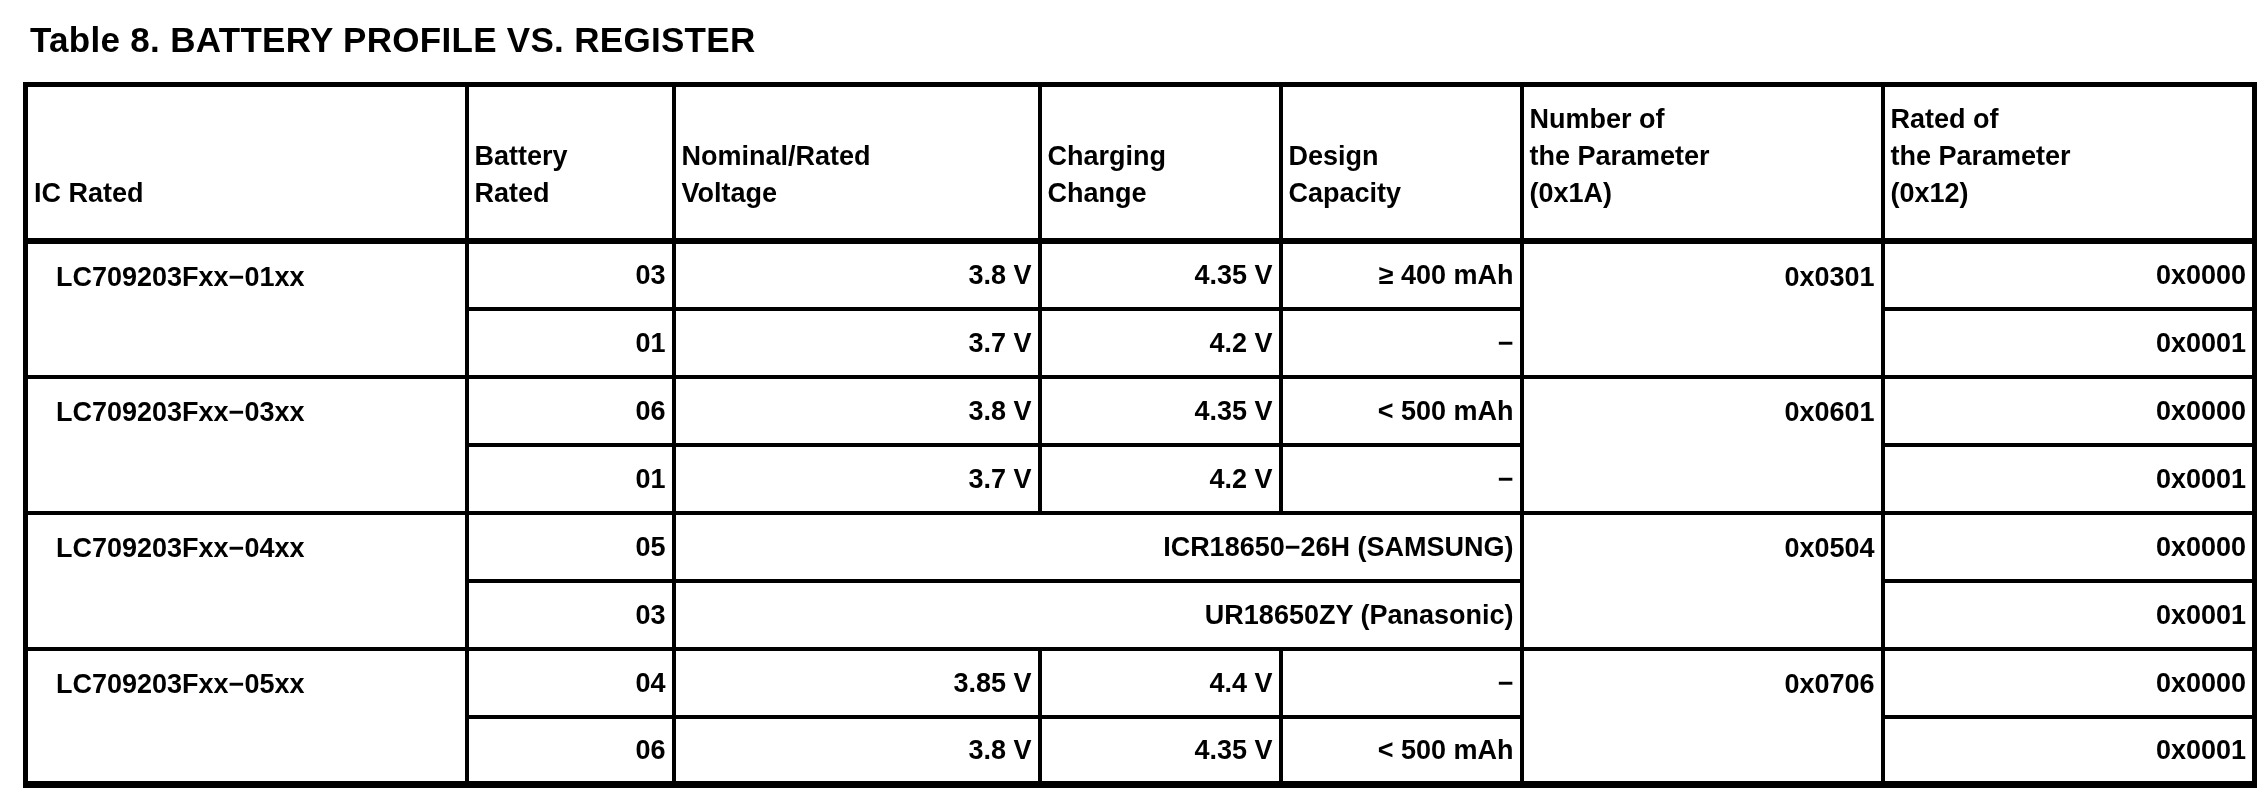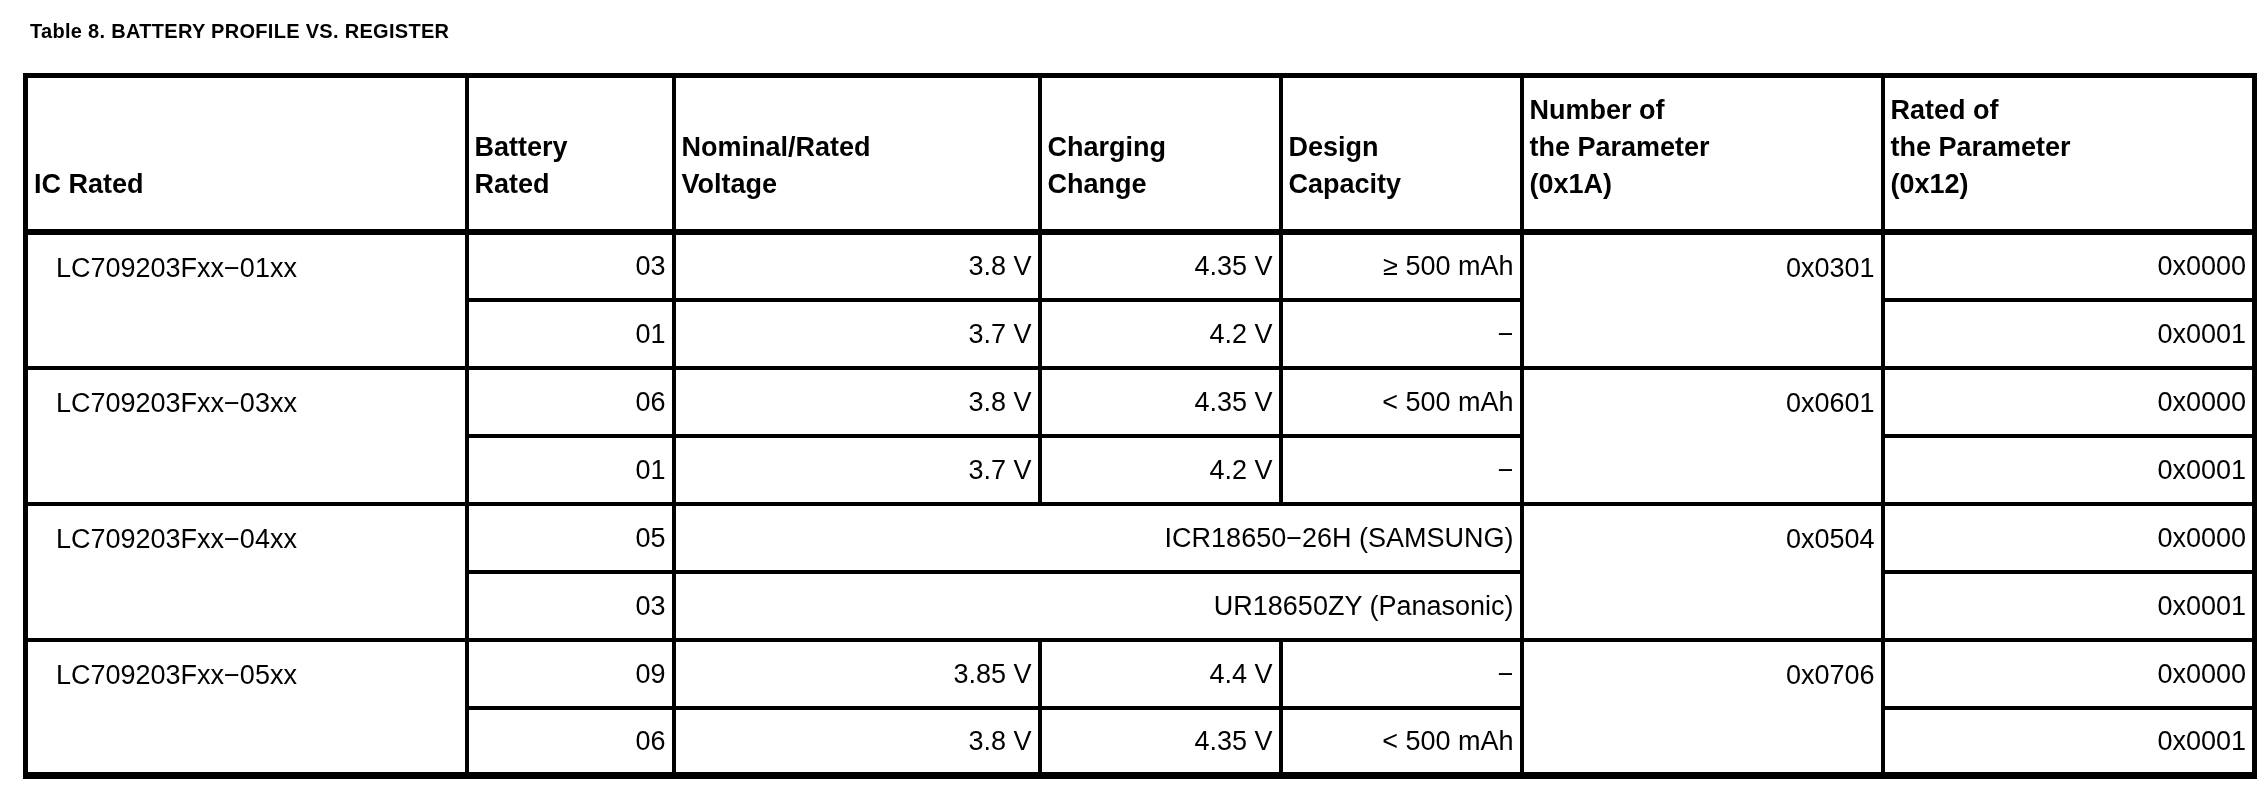--- a/index.html
+++ b/index.html
@@ -11,38 +11,39 @@
     overflow: hidden;
     font-family: "Liberation Sans", sans-serif;
     color: #000000;
   }
   .page {
     width: 2260px;
     height: 808px;
     position: relative;
   }
   .table-title {
-    margin: 12px 0 0 30px;
-    font-size: 20px;
+    margin: 21px 0 0 30px;
+    font-size: 35px;
     font-weight: bold;
     letter-spacing: 0.3px;
     line-height: 38px;
   }
   table.battery-table {
     margin: 23px 0 0 23px;
     border-collapse: collapse;
     table-layout: fixed;
     width: 2229px;
     border: 5px solid #000000;
     border-bottom-width: 7px;
   }
   th, td {
     border: 4px solid #000000;
     font-size: 27px;
     overflow: hidden;
+    font-weight: bold;
   }
   thead tr { height: 156px; }
   thead th {
     vertical-align: bottom;
     text-align: left;
     font-weight: bold;
     white-space: pre-line;
     line-height: 37px;
     padding: 0 6px 26px 6px;
     border-bottom-width: 6px;
@@ -102,21 +103,21 @@
       </tr>
     </thead>
 
     <tbody>
 
       <tr>
         <td class="ic-cell" rowspan="2">LC709203Fxx−01xx</td>
         <td>03</td>
         <td>3.8 V</td>
         <td>4.35 V</td>
-        <td>≥ 500 mAh</td>
+        <td>≥ 400 mAh</td>
         <td class="param-cell" rowspan="2">0x0301</td>
         <td>0x0000</td>
       </tr>
       <tr>
         <td>01</td>
         <td>3.7 V</td>
         <td>4.2 V</td>
         <td>−</td>
         <td>0x0001</td>
       </tr>
@@ -146,21 +147,21 @@
         <td>0x0000</td>
       </tr>
       <tr>
         <td>03</td>
         <td colspan="3">UR18650ZY (Panasonic)</td>
         <td>0x0001</td>
       </tr>
 
       <tr>
         <td class="ic-cell" rowspan="2">LC709203Fxx−05xx</td>
-        <td>09</td>
+        <td>04</td>
         <td>3.85 V</td>
         <td>4.4 V</td>
         <td>−</td>
         <td class="param-cell" rowspan="2">0x0706</td>
         <td>0x0000</td>
       </tr>
       <tr>
         <td>06</td>
         <td>3.8 V</td>
         <td>4.35 V</td>

